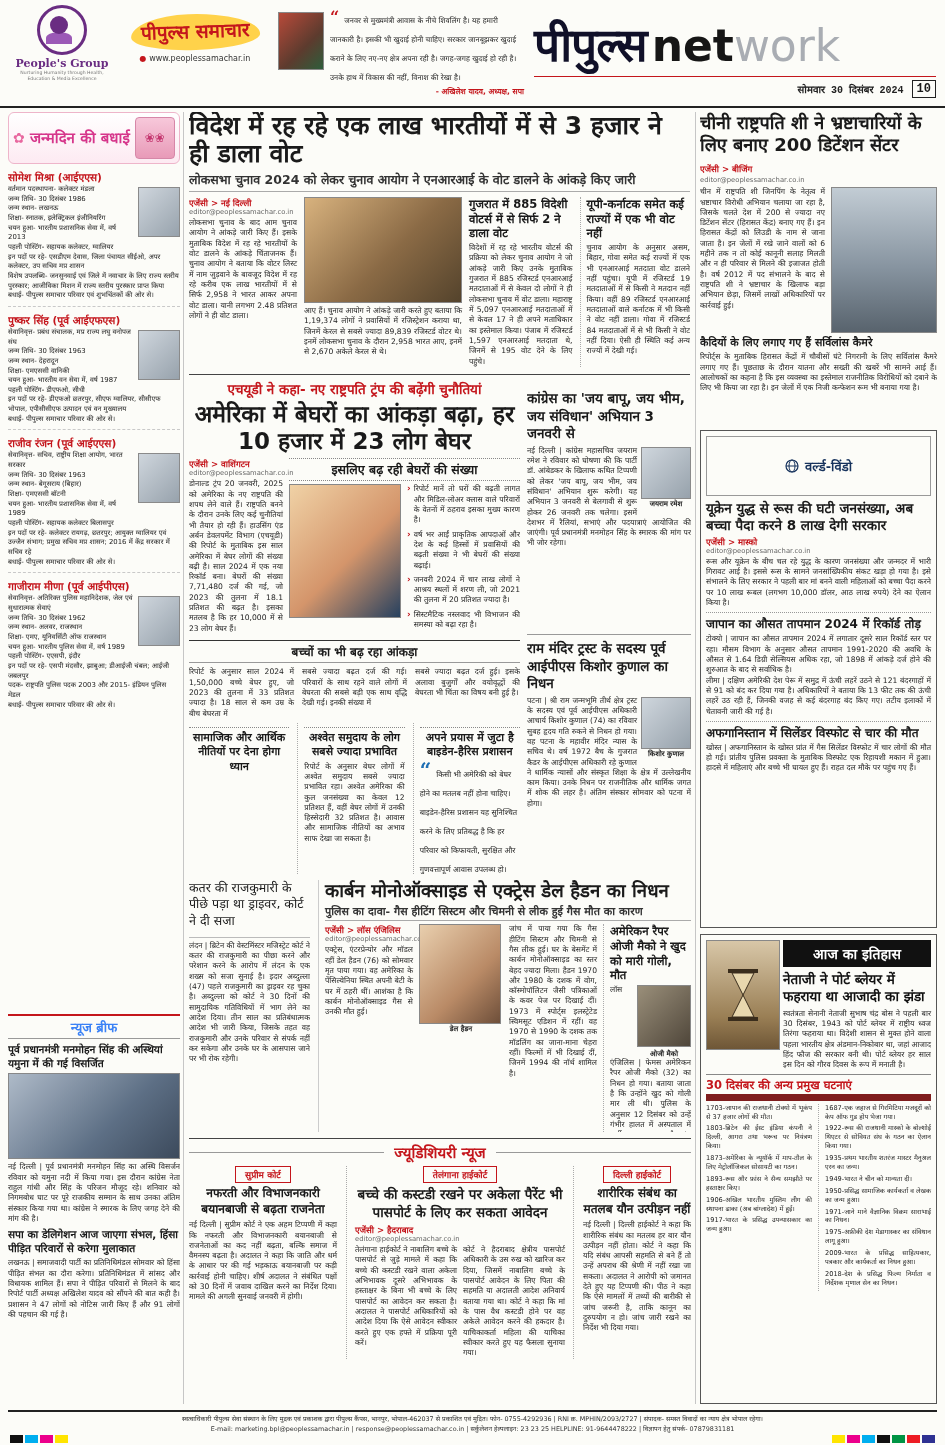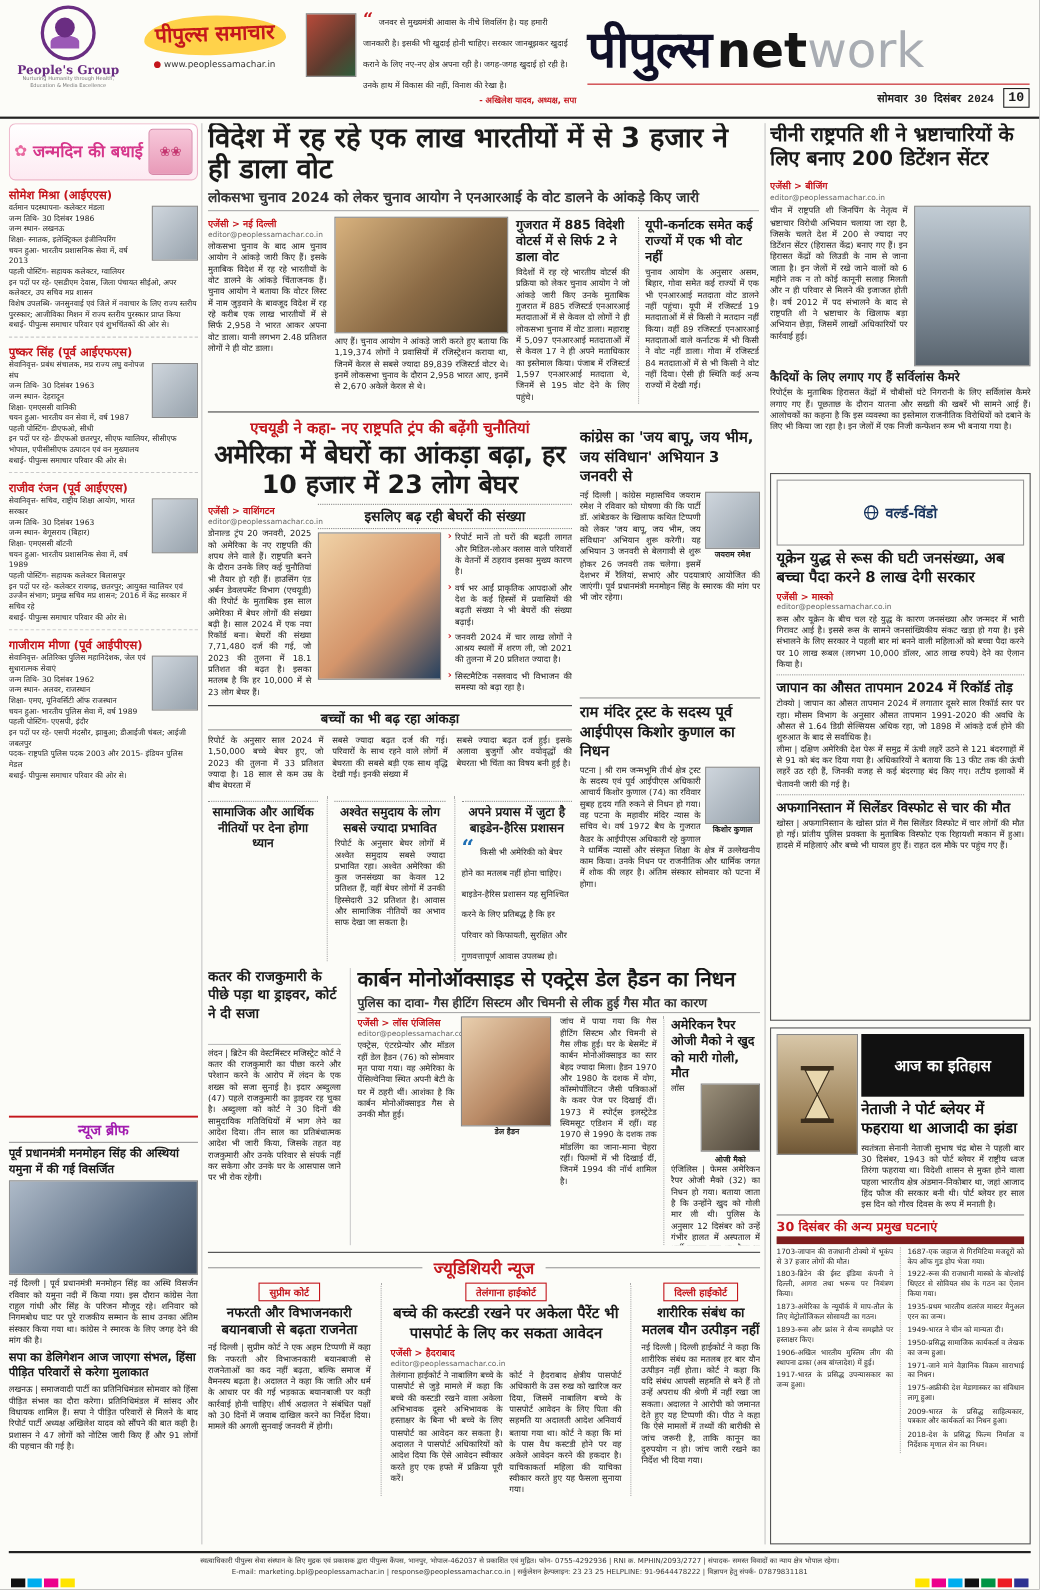--- a/index.html
+++ b/index.html
@@ -40,21 +40,21 @@
   .bd-box{border:1px solid #eeb5ca;background:linear-gradient(180deg,#ffffff,#fdeaf2);border-radius:6px;padding:4px;display:flex;align-items:center;justify-content:space-between;}
   .bd-title{color:#d6368b;font-weight:bold;font-size:15px;line-height:1.1;text-align:center;flex:1;}
   .flower{color:#e8679f;font-size:14px;}
   .basket{width:38px;height:40px;border-radius:4px;background:linear-gradient(180deg,#f7c8da,#e89ab8);display:flex;align-items:center;justify-content:center;color:#c4366f;font-size:12px;border:1px solid #d687a8;}
   .b-person{margin-top:6px;border-bottom:1px dashed #c9c9c9;padding-bottom:5px;}
   .b-name{color:#c4161c;font-weight:bold;font-size:10.5px;margin-bottom:1px;}
   .b-photo{float:right;width:42px;height:50px;margin:2px 0 2px 4px;}
   .b-details{font-size:6.9px;line-height:1.4;white-space:pre-line;color:#222;}
   
   #newsbrief{left:8px;top:1014px;width:172px;height:392px;}
-  .nb-head{color:#a21caf;font-weight:bold;font-size:13px;text-align:center;border-top:2px solid #c4161c;border-bottom:1px solid #999;padding:2px 0;}
+  .nb-head{color:#3b82f6;font-weight:bold;font-size:13px;text-align:center;border-top:2px solid #c4161c;border-bottom:1px solid #999;padding:2px 0;}
   .nb-h{font-size:10.5px;font-weight:bold;line-height:1.3;margin:4px 0 3px;}
   .nb-photo{width:100%;height:86px;background:linear-gradient(135deg,#aebac8,#5d6f85 60%,#3c4a5c);border:1px solid #888;box-sizing:border-box;}
   
   #nri{left:189px;top:112px;width:501px;height:262px;border-bottom:1.5px solid #444;}
   .nri-headline{font-size:25px;font-weight:bold;line-height:1.12;}
   .nri-subhead{font-size:12.5px;font-weight:bold;color:#333;margin-top:3px;border-bottom:1px solid #aaa;padding-bottom:3px;}
   .nri-row{display:flex;gap:7px;margin-top:5px;}
   .photo-vote{width:158px;height:106px;background:linear-gradient(135deg,#d8b27e,#8a6a45 55%,#54432c);border:1px solid #888;box-sizing:border-box;}
   .substory-h{font-size:11.5px;font-weight:bold;line-height:1.28;margin-bottom:2px;}
   
@@ -71,21 +71,21 @@
   .social-head{font-size:11px;font-weight:bold;line-height:1.3;text-align:center;margin:4px 0 2px;border-top:1px dotted #888;padding-top:3px;}
   .quote-big{color:#1f6fb4;font-size:20px;font-weight:bold;line-height:0.8;font-family:"DejaVu Serif",serif;}
   
   #congress{left:527px;top:390px;width:164px;height:244px;border-bottom:1px solid #999;}
   #ram{left:527px;top:640px;width:164px;height:234px;}
   .mid-h{font-size:13.5px;font-weight:bold;line-height:1.3;margin-bottom:3px;}
   .float-portrait{float:right;width:50px;height:60px;margin:1px 0 2px 4px;text-align:center;}
   .float-portrait .photo{width:50px;height:52px;}
   
   #qatar{left:189px;top:880px;width:121px;height:252px;}
-  .qatar-h{font-size:12.5px;font-weight:bold;line-height:1.3;margin-bottom:3px;border-bottom:1px solid #bbb;padding-bottom:20px;}
+  .qatar-h{font-size:12.5px;font-weight:normal;line-height:1.3;margin-bottom:3px;border-bottom:1px solid #bbb;padding-bottom:8px;}
   #dale{left:318px;top:880px;width:373px;height:252px;border-left:1px solid #ccc;padding-left:6px;box-sizing:border-box;}
   .dale-h{font-size:18.5px;font-weight:bold;line-height:1.15;}
   .dale-sub{font-size:11px;font-weight:bold;color:#333;margin:2px 0 3px;border-bottom:1px solid #aaa;padding-bottom:2px;}
   .dale-row{display:flex;gap:6px;}
   .photo-dale{width:82px;height:100px;background:linear-gradient(135deg,#e9cfae,#b98a66 60%,#6e4f3a);border:1px solid #888;box-sizing:border-box;}
   .photo-og{width:54px;height:62px;background:linear-gradient(135deg,#9a8f7a,#4f463a);border:1px solid #888;box-sizing:border-box;float:right;margin:0 0 2px 4px;}
   
   #jud{left:189px;top:1138px;width:502px;height:266px;border-top:1.5px solid #444;}
   .jud-head{display:flex;align-items:center;gap:10px;margin:3px 0 4px;}
   .jud-head .line{flex:1;height:1px;background:#999;}
@@ -102,21 +102,21 @@
   .china-sub{font-size:11px;font-weight:bold;line-height:1.3;margin:3px 0 2px;}
   
   #world{left:700px;top:430px;width:237px;height:498px;border:1px solid #555;padding:5px;box-sizing:border-box;}
   .ww-head{display:flex;align-items:center;justify-content:center;gap:6px;border:1px solid #999;padding:20px;margin-bottom:4px;}
   .ww-title{font-weight:bold;font-size:13px;color:#16325c;}
   .ww-lead-h{font-size:13.5px;font-weight:bold;line-height:1.25;margin-bottom:2px;}
   .ww-item-h{font-size:12px;font-weight:bold;line-height:1.25;margin:4px 0 2px;border-top:1px dotted #999;padding-top:4px;}
   
   #history{left:700px;top:934px;width:237px;height:470px;border:1px solid #555;box-sizing:border-box;}
   .hist-img{position:absolute;left:5px;top:5px;width:72px;height:108px;background:linear-gradient(180deg,#d8c7a8,#9a7f55 70%,#6e5636);border:1px solid #888;display:flex;align-items:center;justify-content:center;}
-  .hist-bar{margin-left:82px;background:#111;color:#fff;font-weight:bold;font-size:14px;text-align:center;padding:19px 2px;margin-top:5px;margin-right:5px;}
+  .hist-bar{margin-left:82px;background:#111;color:#fff;font-weight:bold;font-size:14px;text-align:center;padding:4px 2px;margin-top:5px;margin-right:5px;}
   .hist-h{margin-left:82px;margin-right:5px;font-size:13.5px;font-weight:bold;line-height:1.25;color:#111;padding:4px 0 2px;}
   .hist-body{margin:2px 5px 3px 82px;}
   .hist-sub{font-size:11.5px;font-weight:bold;text-align:left;border-top:1px solid #888;border-bottom:7px solid #7f1d1d;padding:2px 0;margin:3px 5px;color:#c4161c;}
   .hist-cols{display:flex;gap:6px;margin:0 5px;}
   .hist-item{font-size:6.6px;line-height:1.35;text-align:justify;margin-bottom:3px;color:#222;}
   
   #footer{left:8px;top:1410px;width:929px;height:30px;border-top:2px solid #222;padding-top:3px;text-align:center;}
   .foot-line{font-size:6.4px;color:#333;line-height:1.5;}
   .marks{position:absolute;bottom:2px;display:flex;gap:2px;}
   .marks div{width:13px;height:8px;}

